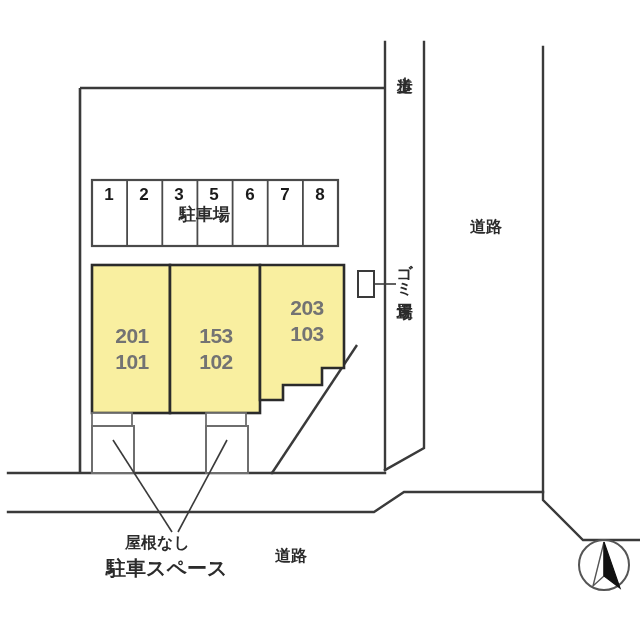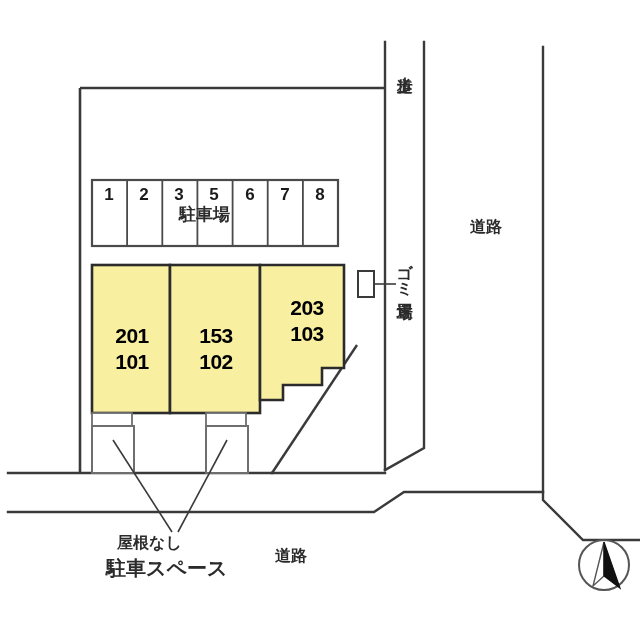--- a/index.html
+++ b/index.html
@@ -41,21 +41,21 @@
     font-size: 17px;
     font-weight: bold;
     color: #1a1a1a;
     text-align: center;
     width: 24px;
   }
   .unit-txt {
     position: absolute;
     font-size: 21px;
     font-weight: bold;
-    color: #000000;
+    color: #737373;
     text-align: center;
     line-height: 1.18;
     letter-spacing: -0.5px;
   }
   .ja {
     font-family: "DejaVu Sans", "Liberation Sans", sans-serif;
   }
 </style>
 </head>
 <body>
@@ -162,17 +162,17 @@
   <div class="unit-txt" style="left:281px; top:322px; width:52px;">103</div>
 
   <div class="lbl lbl-vert ja" style="left:396px; top:64px; font-size:16px;">歩道</div>
 
   <div class="lbl lbl-vert ja" style="left:396px; top:252px; font-size:16px;">ゴミ置場</div>
 
   <div class="lbl ja" style="left:470px; top:219px; font-size:16px;">道路</div>
 
   <div class="lbl ja" style="left:275px; top:548px; font-size:16px;">道路</div>
 
-  <div class="lbl ja" style="left:117px; top:535px; font-size:16px;">屋根なし</div>
+  <div class="lbl ja" style="left:125px; top:535px; font-size:16px;">屋根なし</div>
 
   <div class="lbl ja" style="left:106px; top:558px; font-size:20px;">駐車スペース</div>
 
 </div>
 
 </body></html>

